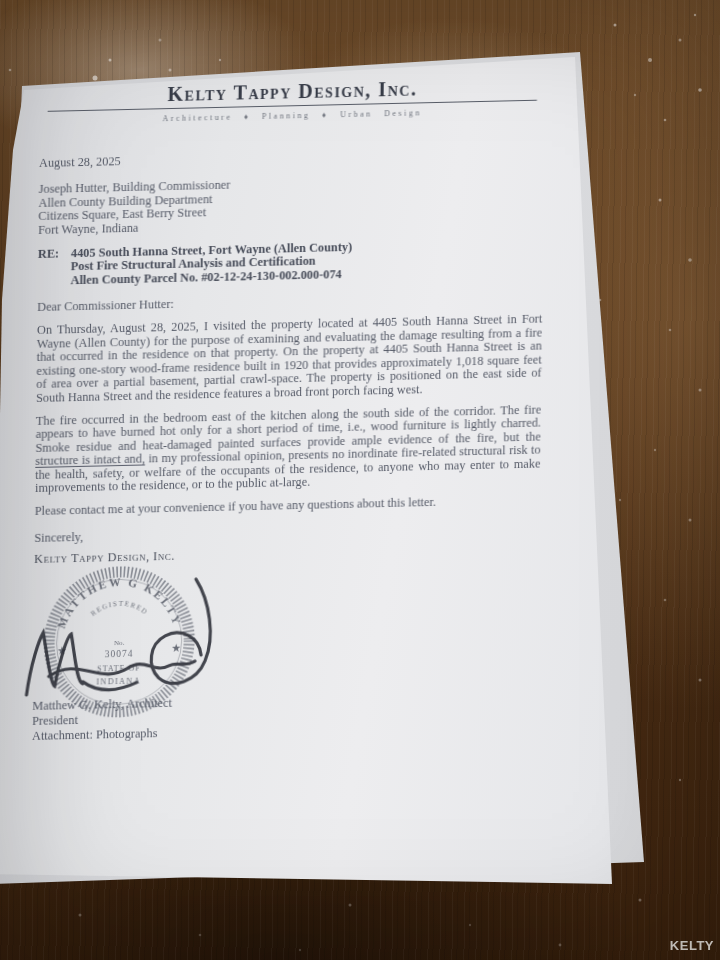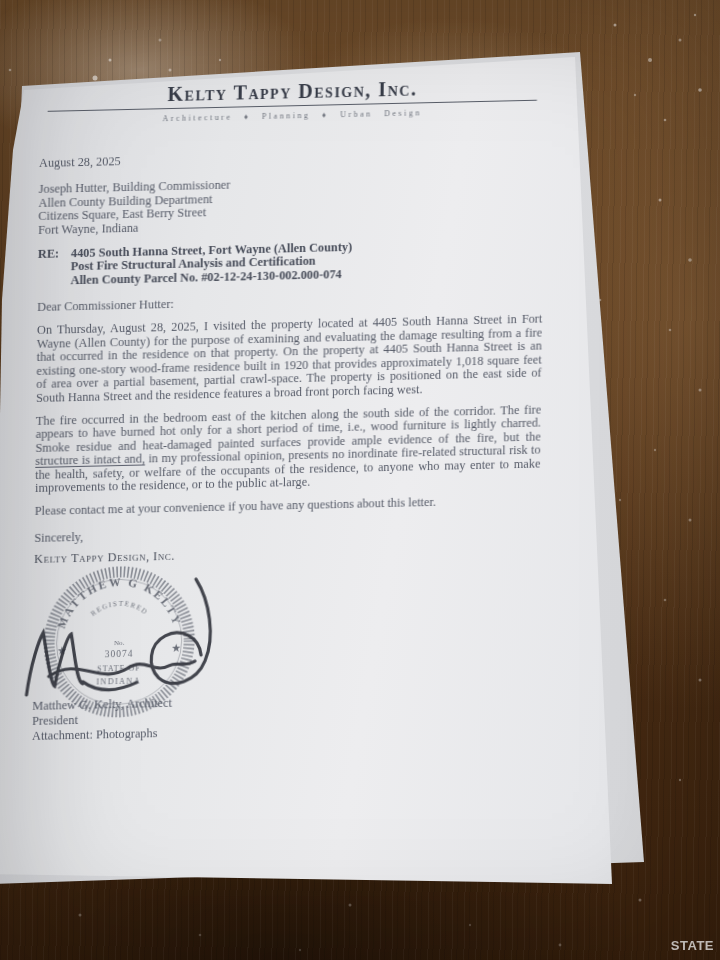--- a/index.html
+++ b/index.html
@@ -211,15 +211,15 @@
 
     <div class="signer">
       <div>Matthew G. Kelty, Architect</div>
       <div>President</div>
       <div>Attachment: Photographs</div>
     </div>
 
   </div>
 
   <div class="vignette"></div>
-  <div class="watermark">STATE</div>
+  <div class="watermark">KELTY</div>
 
 </div>
 
 </body></html>

